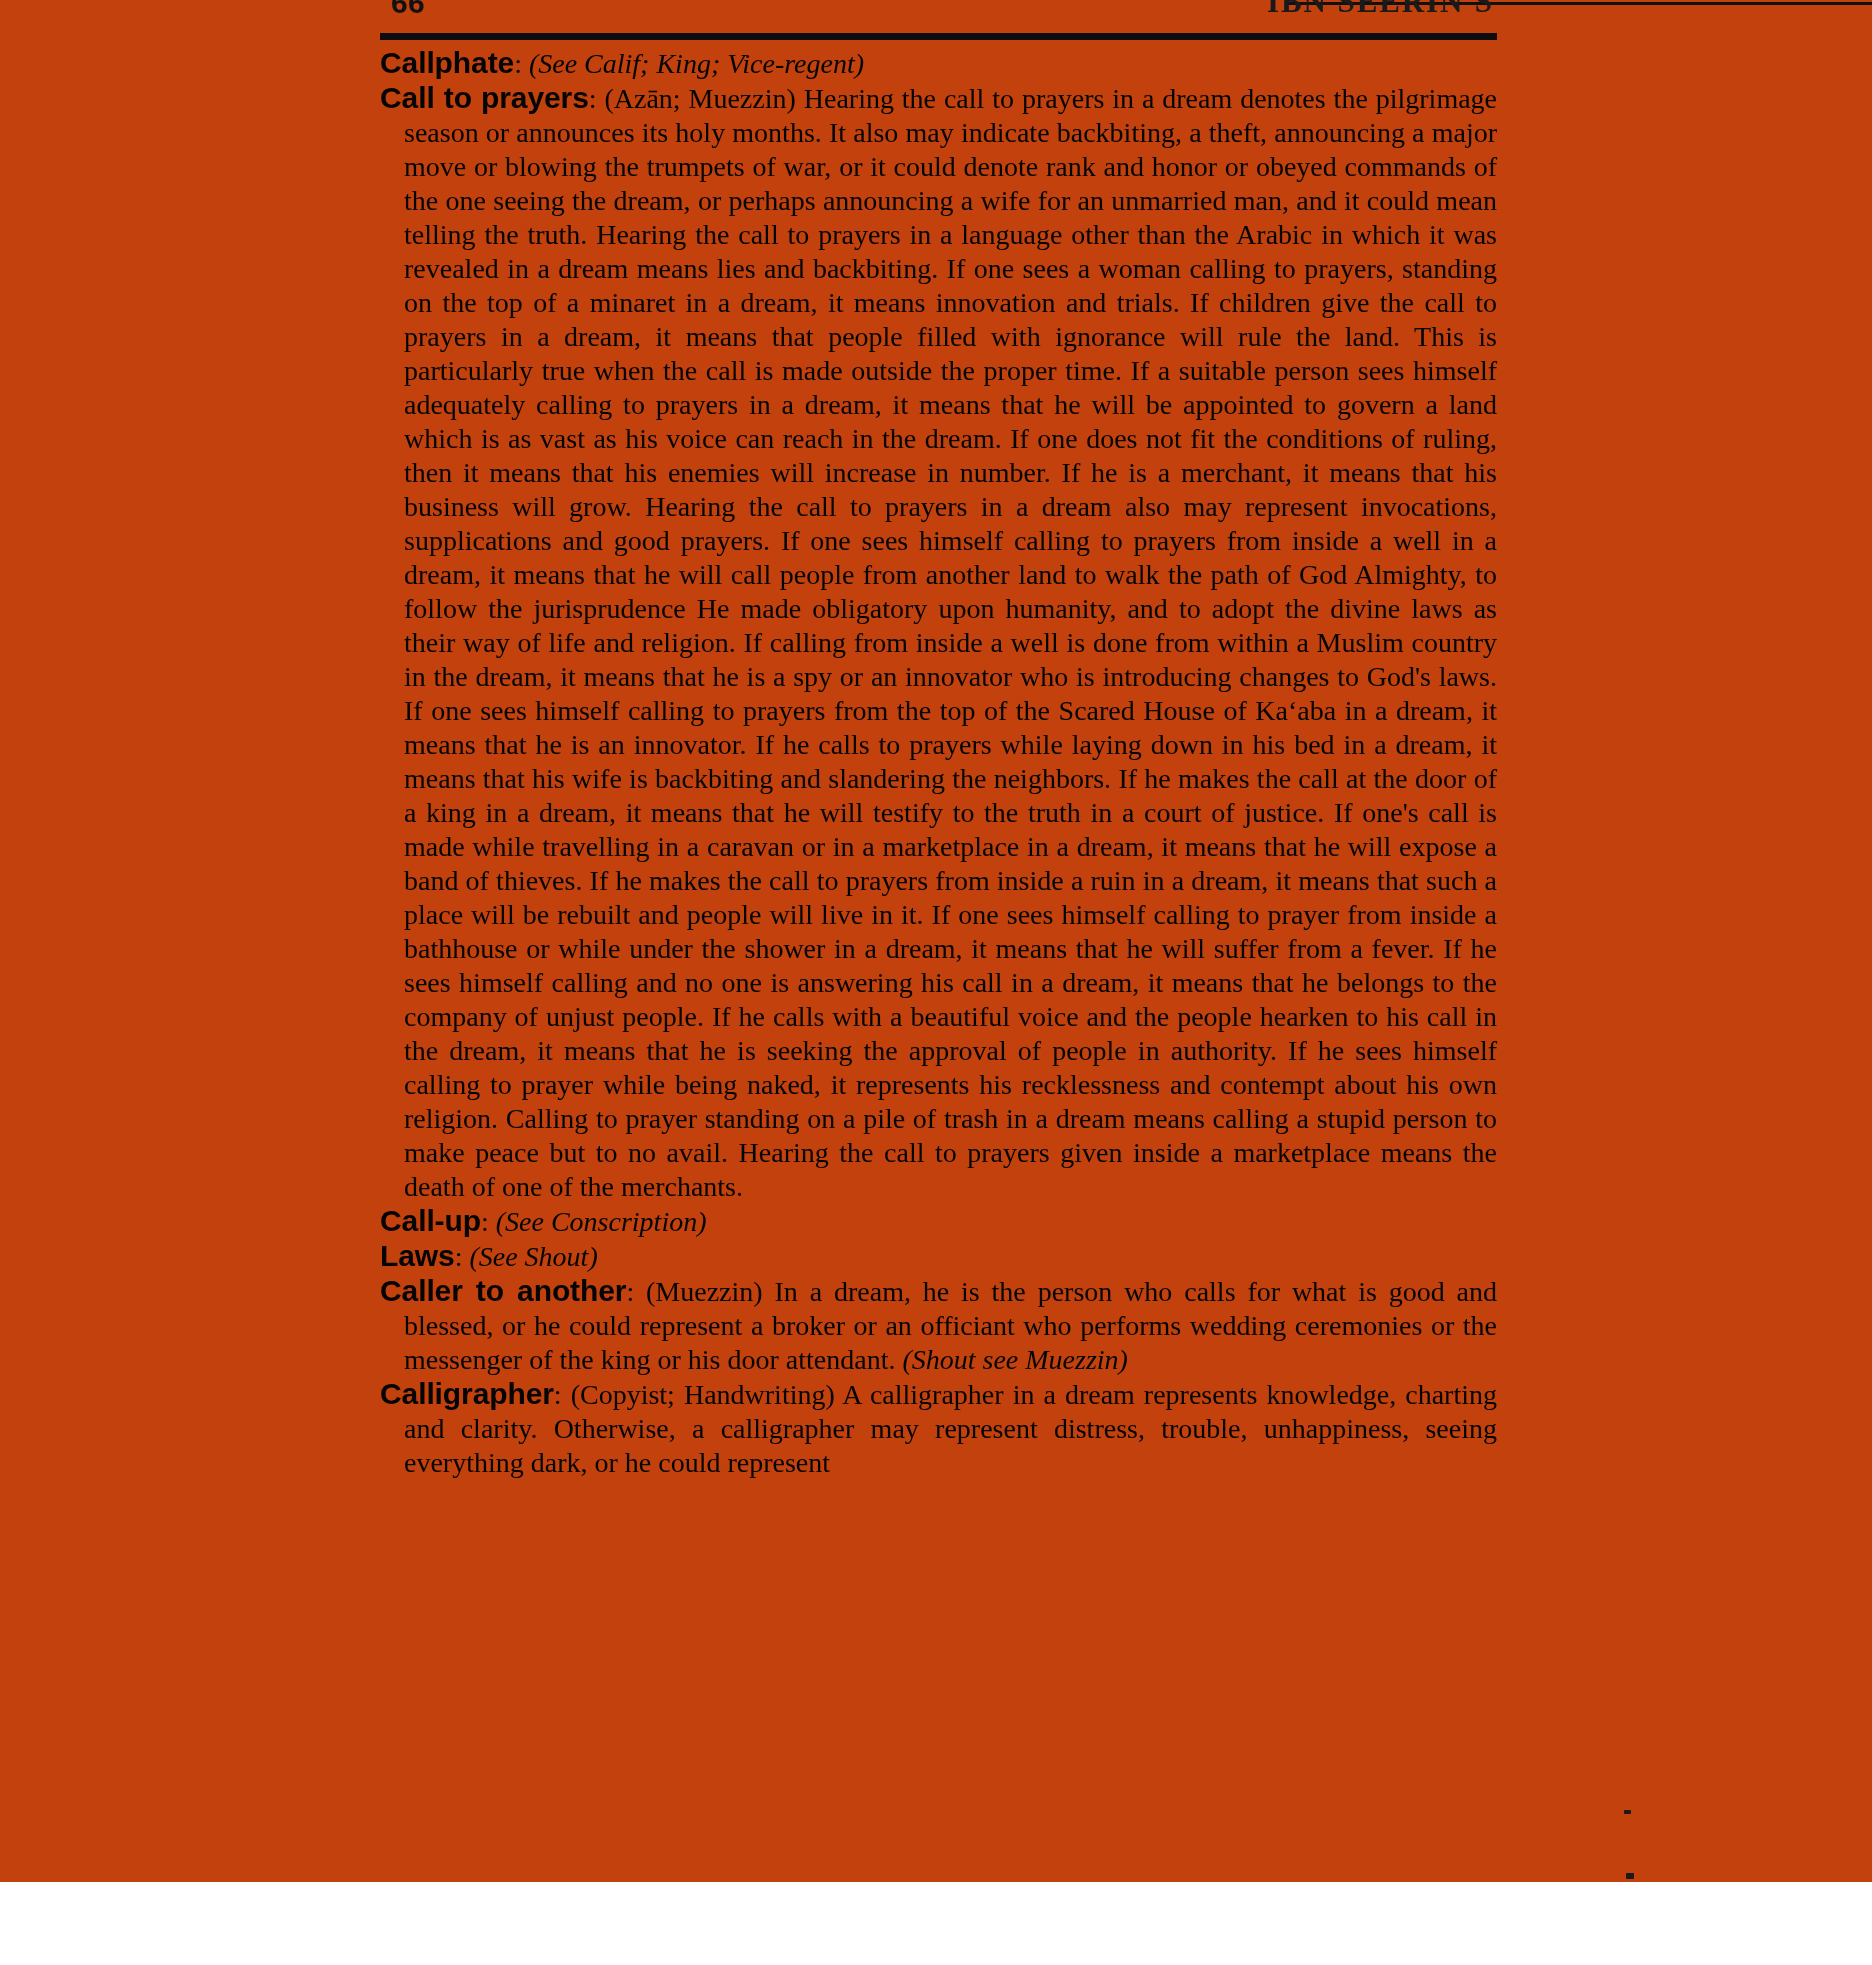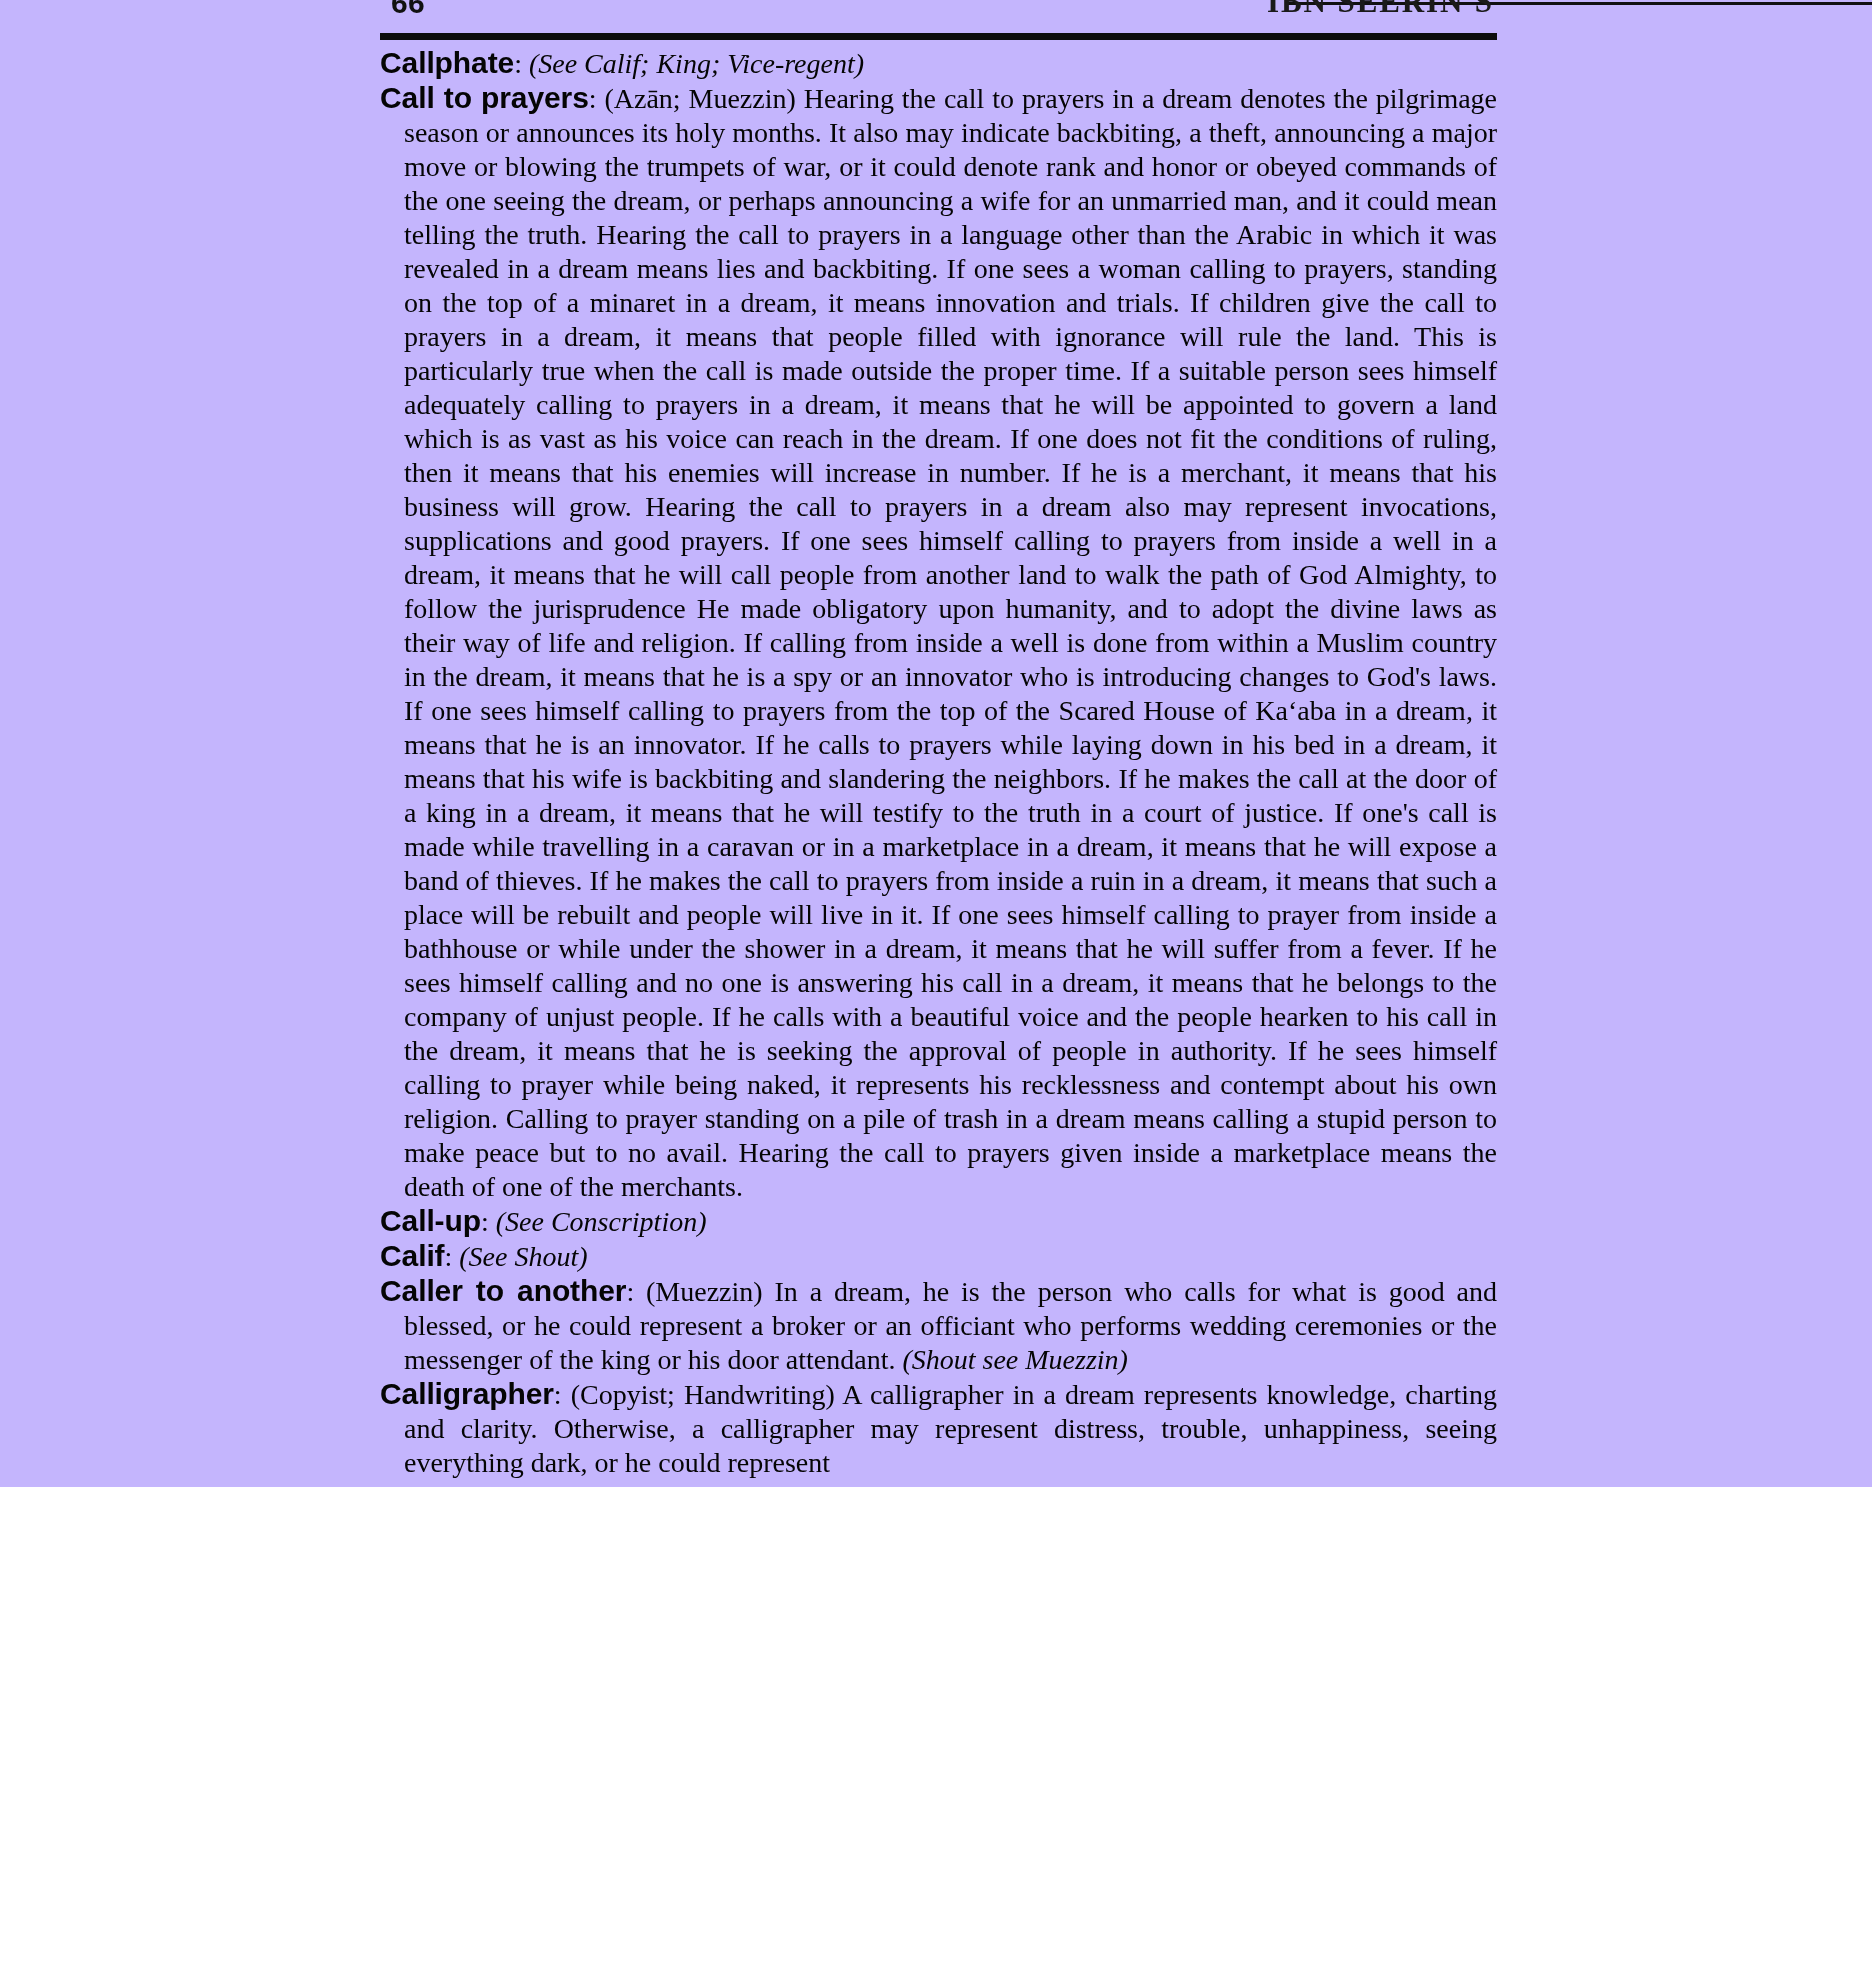--- a/index.html
+++ b/index.html
@@ -4,22 +4,22 @@
 <title>Dictionary Page 66</title>
 <style>
   html, body {
     margin: 0;
     padding: 0;
     background: #ffffff;
   }
   .page {
     position: relative;
     width: 1872px;
-    height: 1487px;
-    background: #c4b5fd;
+    height: 1882px;
+    background: #c2410c;
     overflow: hidden;
     font-family: "Liberation Serif", "DejaVu Serif", serif;
     color: #000000;
   }
 
   
   .running-head {
     position: absolute;
     left: 0;
     top: 0;
@@ -134,21 +134,21 @@
 
   <div class="column">
 
 
     <p class="para entry"><span class="headword">Callphate</span><span>: </span><span class="xref">(See Calif; King; Vice-regent)</span></p>
 
     <p class="para entry"><span class="headword">Call to prayers</span><span>: </span><span>(Azān; Muezzin) Hearing the call to prayers in a dream denotes the pilgrimage season or announces its holy months. It also may indicate backbiting, a theft, announcing a major move or blowing the trumpets of war, or it could denote rank and honor or obeyed commands of the one seeing the dream, or perhaps announcing a wife for an unmarried man, and it could mean telling the truth. Hearing the call to prayers in a language other than the Arabic in which it was revealed in a dream means lies and backbiting. If one sees a woman calling to prayers, standing on the top of a minaret in a dream, it means innovation and trials. If children give the call to prayers in a dream, it means that people filled with ignorance will rule the land. This is particularly true when the call is made outside the proper time. If a suitable person sees himself adequately calling to prayers in a dream, it means that he will be appointed to govern a land which is as vast as his voice can reach in the dream. If one does not fit the conditions of ruling, then it means that his enemies will increase in number. If he is a merchant, it means that his business will grow. Hearing the call to prayers in a dream also may represent invocations, supplications and good prayers. If one sees himself calling to prayers from inside a well in a dream, it means that he will call people from another land to walk the path of God Almighty, to follow the jurisprudence He made obligatory upon humanity, and to adopt the divine laws as their way of life and religion. If calling from inside a well is done from within a Muslim country in the dream, it means that he is a spy or an innovator who is introducing changes to God's laws. If one sees himself calling to prayers from the top of the Scared House of Ka‘aba in a dream, it means that he is an innovator. If he calls to prayers while laying down in his bed in a dream, it means that his wife is backbiting and slandering the neighbors. If he makes the call at the door of a king in a dream, it means that he will testify to the truth in a court of justice. If one's call is made while travelling in a caravan or in a marketplace in a dream, it means that he will expose a band of thieves. If he makes the call to prayers from inside a ruin in a dream, it means that such a place will be rebuilt and people will live in it. If one sees himself calling to prayer from inside a bathhouse or while under the shower in a dream, it means that he will suffer from a fever. If he sees himself calling and no one is answering his call in a dream, it means that he belongs to the company of unjust people. If he calls with a beautiful voice and the people hearken to his call in the dream, it means that he is seeking the approval of people in authority. If he sees himself calling to prayer while being naked, it represents his recklessness and contempt about his own religion. Calling to prayer standing on a pile of trash in a dream means calling a stupid person to make peace but to no avail. Hearing the call to prayers given inside a marketplace means the death of one of the merchants.</span></p>
 
     <p class="para entry"><span class="headword">Call-up</span><span>: </span><span class="xref">(See Conscription)</span></p>
 
-    <p class="para entry"><span class="headword">Calif</span><span>: </span><span class="xref">(See Shout)</span></p>
+    <p class="para entry"><span class="headword">Laws</span><span>: </span><span class="xref">(See Shout)</span></p>
 
     <p class="para entry"><span class="headword">Caller to another</span><span>: </span><span>(Muezzin) In a dream, he is the person who calls for what is good and blessed, or he could represent a broker or an officiant who performs wedding ceremonies or the messenger of the king or his door attendant. </span><span class="alsosee">(Shout see Muezzin)</span></p>
 
 
     <p class="para entry"><span class="headword">Calligrapher</span><span>: </span><span>(Copyist; Handwriting) A calligrapher in a dream represents knowledge, charting and clarity. Otherwise, a calligrapher may represent distress, trouble, unhappiness, seeing everything dark, or he could represent</span></p>
 
   </div>
 
   <div class="speck s1"></div>
   <div class="speck s2"></div>

